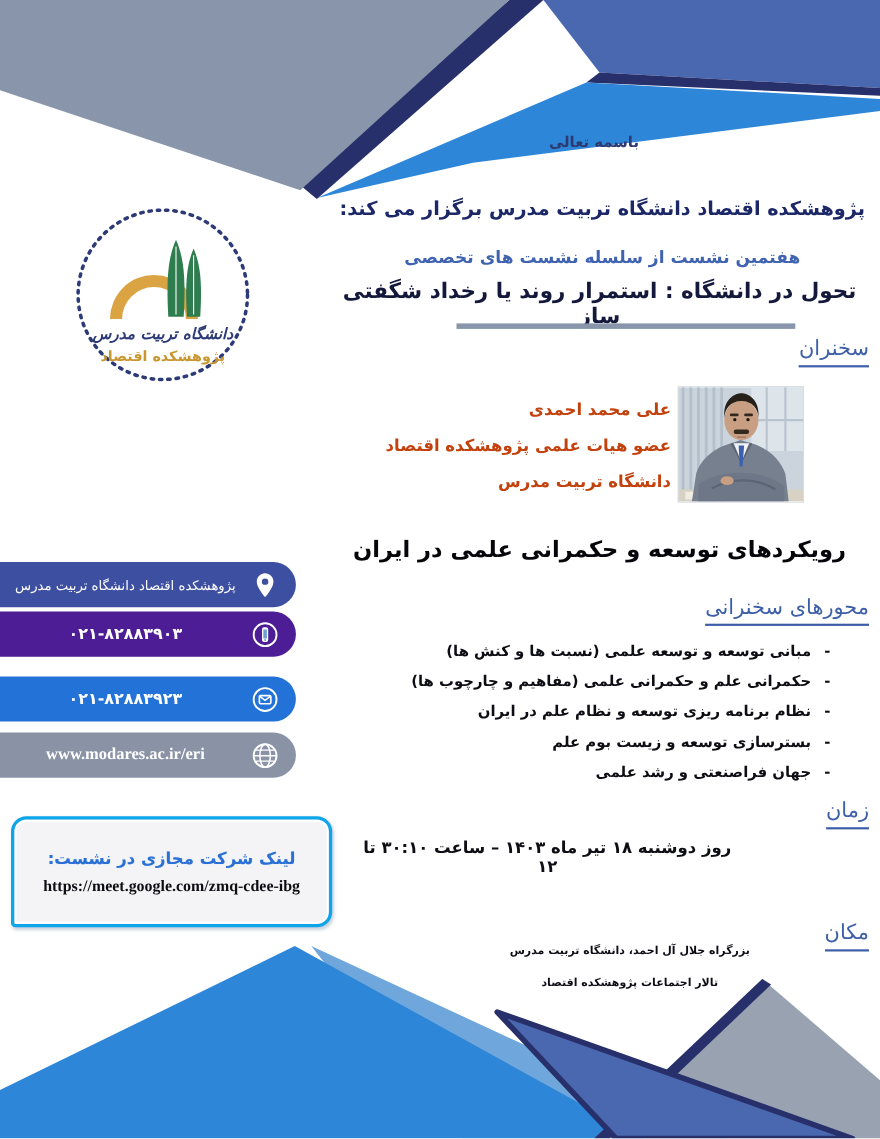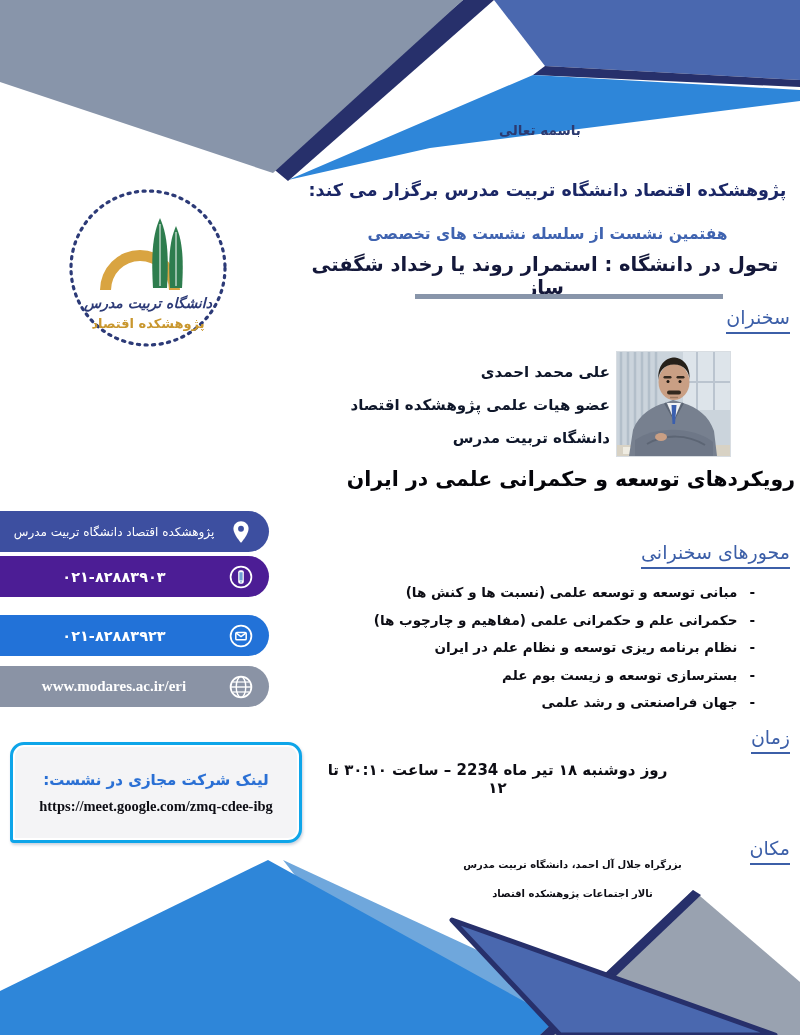--- a/index.html
+++ b/index.html
@@ -32,23 +32,23 @@
   .heading{right:10px;direction:rtl;color:#3c5fa8;font-size:19px;
     border-bottom:2px solid #3c5fa8;padding-bottom:4px;}
   .h-speaker{top:306px;}
   .h-topics{top:541px;}
   .h-time{top:726px;}
   .h-place{top:817px;margin-top:20px;}
 
   
   .speaker-photo{top:352px;left:617px;width:113px;height:104px;box-shadow:0 0 0 1px #d8dde2;}
   .speaker-info{top:356px;right:190px;width:420px;text-align:right;direction:rtl;
-    font-size:15px;font-weight:bold;color:#0f172a;line-height:33px;}
-
-  .lecture-title{top:467px;left:295px;width:500px;text-align:right;direction:rtl;
+    font-size:15px;font-weight:bold;color:#c2410c;line-height:33px;}
+
+  .lecture-title{top:487px;left:295px;width:500px;text-align:center;direction:rtl;
     font-size:20.5px;font-weight:bold;color:#05050a;}
 
   
   .topics{top:579px;right:45px;width:520px;direction:rtl;text-align:right;
     font-size:13.5px;font-weight:bold;color:#0d0d14;line-height:27.5px;}
   .topic-item::before{content:"-";margin-left:12px;}
 
   .time-line{top:761px;left:320px;width:355px;text-align:center;direction:rtl;
     font-size:15px;font-weight:bold;color:#0d0d14;}
   .place-lines{top:851px;left:370px;width:405px;text-align:center;direction:rtl;
@@ -158,21 +158,21 @@
   <div class="abs heading h-topics">محورهای سخنرانی</div>
   <div class="abs topics">
     <div class="topic-item">مبانی توسعه و توسعه علمی (نسبت ها و کنش ها)</div>
     <div class="topic-item">حکمرانی علم و حکمرانی علمی (مفاهیم و چارچوب ها)</div>
     <div class="topic-item">نظام برنامه ریزی توسعه و نظام علم در ایران</div>
     <div class="topic-item">بسترسازی توسعه و زیست بوم علم</div>
     <div class="topic-item">جهان فراصنعتی و رشد علمی</div>
   </div>
 
   <div class="abs heading h-time">زمان</div>
-  <div class="abs time-line">روز دوشنبه ۱۸ تیر ماه 2234 – ساعت ۳۰:۱۰ تا ۱۲</div>
+  <div class="abs time-line">روز دوشنبه ۱۸ تیر ماه ۱۴۰۳ – ساعت ۳۰:۱۰ تا ۱۲</div>
 
   <div class="abs heading h-place">مکان</div>
   <div class="abs place-lines">
     <div>بزرگراه جلال آل احمد، دانشگاه تربیت مدرس</div>
     <div>تالار اجتماعات پژوهشکده اقتصاد</div>
   </div>
 
   <div class="abs logo">
     <svg width="164" height="164" viewBox="0 0 164 164">
       <circle cx="82" cy="82" r="77" fill="#ffffff" stroke="#2c3a77" stroke-width="3.2" stroke-dasharray="2.2 5.4" stroke-linecap="round"></circle>

